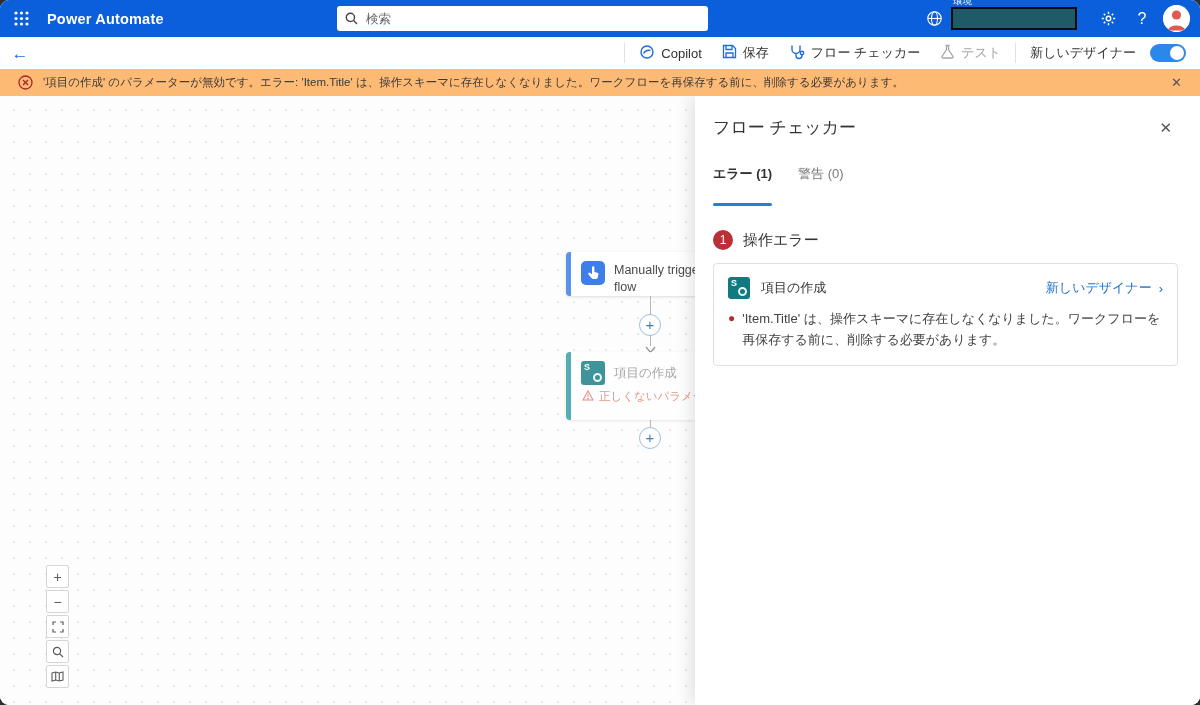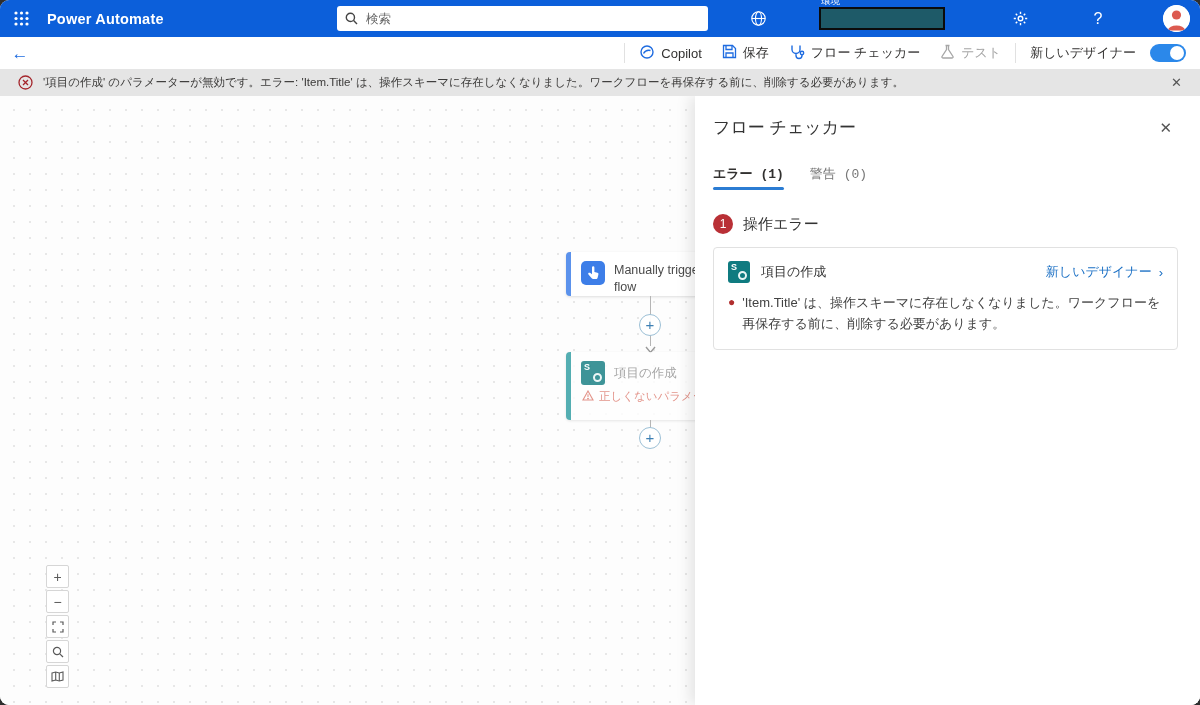--- a/index.html
+++ b/index.html
@@ -7,41 +7,41 @@
   .window { position:absolute; inset:0; border-radius:9px; overflow:hidden; background:#fff; }
 
   
   .topbar { position:absolute; left:0; top:0; right:0; height:37px; background:#0C5FDA; display:flex; align-items:center; }
   .waffle { width:36px; height:37px; display:flex; align-items:center; justify-content:center; cursor:pointer; margin-left:3px; }
   .app-title { color:#fff; font-weight:bold; font-size:14.5px; margin-left:8px; letter-spacing:.2px; }
   .searchbox { position:absolute; left:337px; top:6px; width:371px; height:25px; background:#fff; border-radius:3px; display:flex; align-items:center; padding:0 8px; }
   .searchbox .mag { margin-right:8px; display:flex; }
   .searchbox input { border:none; outline:none; font-size:12.5px; width:100%; color:#b91c1c; background:transparent; font-family:inherit; }
   .searchbox input::placeholder { color:#666; }
-  .top-right { position:absolute; right:0; top:0; height:37px; display:flex; align-items:center;gap:44px; }
+  .top-right { position:absolute; right:0; top:0; height:37px; display:flex; align-items:center; }
   .env-globe { margin-right:8px; display:flex; cursor:pointer; }
   .env-wrap { position:relative; margin-right:14px; }
   .env-label { position:absolute; top:-12px; left:2px; color:#fff; font-size:9.5px; }
   .env-box { width:126px; height:23px; background:#1E5A68; border:2px solid #0b0b0b; }
   .top-icon-btn { color:#fff; width:34px; height:37px; display:flex; align-items:center; justify-content:center; font-size:16px; cursor:pointer; }
   .avatar { width:27px; height:27px; border-radius:50%; background:#fff; margin:0 10px 0 4px; display:flex; align-items:center; justify-content:center; overflow:hidden; cursor:pointer; }
 
   
   .toolbar { position:absolute; left:0; top:37px; right:0; height:32px; background:#fff; display:flex; align-items:center; }
   .back-btn { width:40px; text-align:center; color:#1F6CE0; font-size:17px; cursor:pointer; line-height:1; }
   .flow-name { font-size:13px; color:#323130;margin-top:44px; }
   .tb-right { position:absolute; right:8px; display:flex; align-items:center; height:32px; }
   .tb-item { display:flex; align-items:center; gap:6px; font-size:13px; color:#323130; padding:0 10px; height:32px; cursor:pointer; white-space:nowrap; }
   .tb-item.disabled { color:#a6a6a6; cursor:default; }
   .tb-divider { width:1px; height:20px; background:#e1e1e1; margin:0 4px; }
   .toggle { width:36px; height:18px; border-radius:9px; background:#2B88EA; position:relative; margin-left:8px; cursor:pointer; }
   .toggle .knob { position:absolute; right:2px; top:2px; width:14px; height:14px; border-radius:50%; background:#fff; }
 
   
-  .banner { position:absolute; left:0; top:69px; right:0; height:27px; background:#e5e5e5; display:flex; align-items:center; padding:0 10px 0 18px; }
+  .banner { position:absolute; left:0; top:69px; right:0; height:27px; background:#fdba74; display:flex; align-items:center; padding:0 10px 0 18px; }
   .banner-icon { display:flex; margin-right:10px; flex:none; }
   .banner-text { font-size:11.5px; color:#3b3a39; flex:1; white-space:nowrap; overflow:hidden; }
   .banner-close { font-size:13px; color:#555; cursor:pointer; padding:0 8px; }
 
   
   .main { position:absolute; left:0; top:96px; right:0; bottom:0; overflow:hidden;
           background:#fdfdfd;
           background-image:radial-gradient(circle, #e7e7e7 1.3px, transparent 1.4px);
           background-size:16px 16px; background-position:6px 6px; }
 
@@ -64,21 +64,21 @@
   .zoomctrl { position:absolute; left:46px; top:469px; display:flex; flex-direction:column; gap:2px; }
   .zoom-btn { width:23px; height:23px; background:#fff; border:1px solid #d6d6d6; border-radius:2px; color:#5a5a5a;
               display:flex; align-items:center; justify-content:center; font-size:14px; cursor:pointer; }
 
   
   .panel { position:absolute; right:0; top:0; bottom:0; width:505px; background:#fff; box-shadow:-5px 0 14px rgba(0,0,0,.10); padding:0 22px 0 18px; }
   .panel-head { display:flex; align-items:center; justify-content:space-between; margin-top:20px; }
   .panel-title { font-size:17px; color:#333; }
   .panel-close { font-size:15px; color:#555; cursor:pointer; padding:2px 6px; }
   .panel-tabs { display:flex; gap:26px; margin-top:26px; }
-  .ptab { font-size:13px; padding-bottom:7px; cursor:pointer; position:relative; color:#777;font-family:Liberation Mono, monospace; }
+  .ptab { font-size:13px; padding-bottom:23px; cursor:pointer; position:relative; color:#777; }
   .ptab.active { color:#323130; font-weight:bold; }
   .ptab.active::after { content:""; position:absolute; left:0; right:0; bottom:0; height:3px; background:#2B7CD3; border-radius:2px; }
   .section-head { display:flex; align-items:center; gap:10px; margin-top:24px; }
   .err-badge { width:20px; height:20px; border-radius:50%; background:#B93036; color:#fff; font-size:12px; display:flex; align-items:center; justify-content:center; }
   .section-title { font-size:15px; color:#333; }
   .err-card { margin-top:13px; border:1px solid #e1e1e1; border-radius:4px; padding:13px 14px 15px; }
   .err-card-head { display:flex; align-items:center; gap:11px; }
   .sp-icon { width:22px; height:22px; border-radius:3px; background:#0F7B80; position:relative; flex:none; }
   .sp-icon .s { position:absolute; left:3px; top:1px; color:#fff; font-size:9px; font-weight:bold; }
   .sp-icon .ring { position:absolute; right:3px; bottom:3px; width:9px; height:9px; border:2px solid #e8f5f5; border-radius:50%; }

